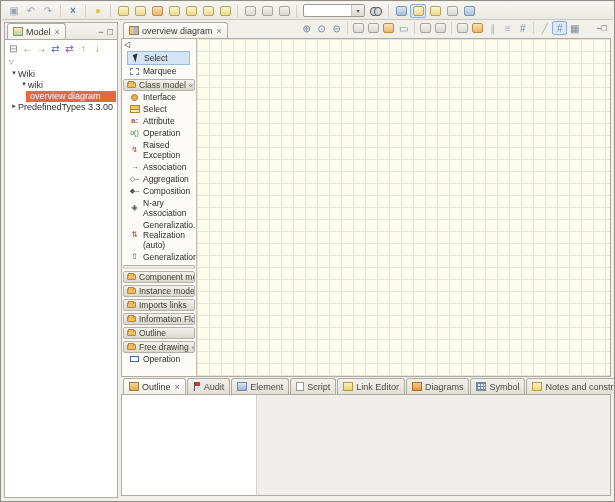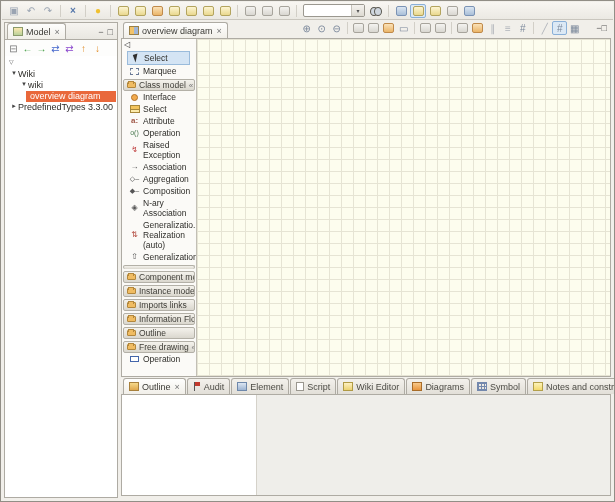--- a/index.html
+++ b/index.html
@@ -418,21 +418,21 @@
       <span class="tab inactive">
         <span class="tico tico-element"></span>
         <span>Element</span>
       </span>
       <span class="tab inactive">
         <span class="tico tico-script"></span>
         <span>Script</span>
       </span>
       <span class="tab inactive">
         <span class="tico tico-link"></span>
-        <span>Wiki Editor</span>
+        <span>Link Editor</span>
       </span>
       <span class="tab inactive">
         <span class="tico tico-diagrams"></span>
         <span>Diagrams</span>
       </span>
       <span class="tab inactive">
         <span class="tico tico-symbol"></span>
         <span>Symbol</span>
       </span>
       <span class="tab inactive">

